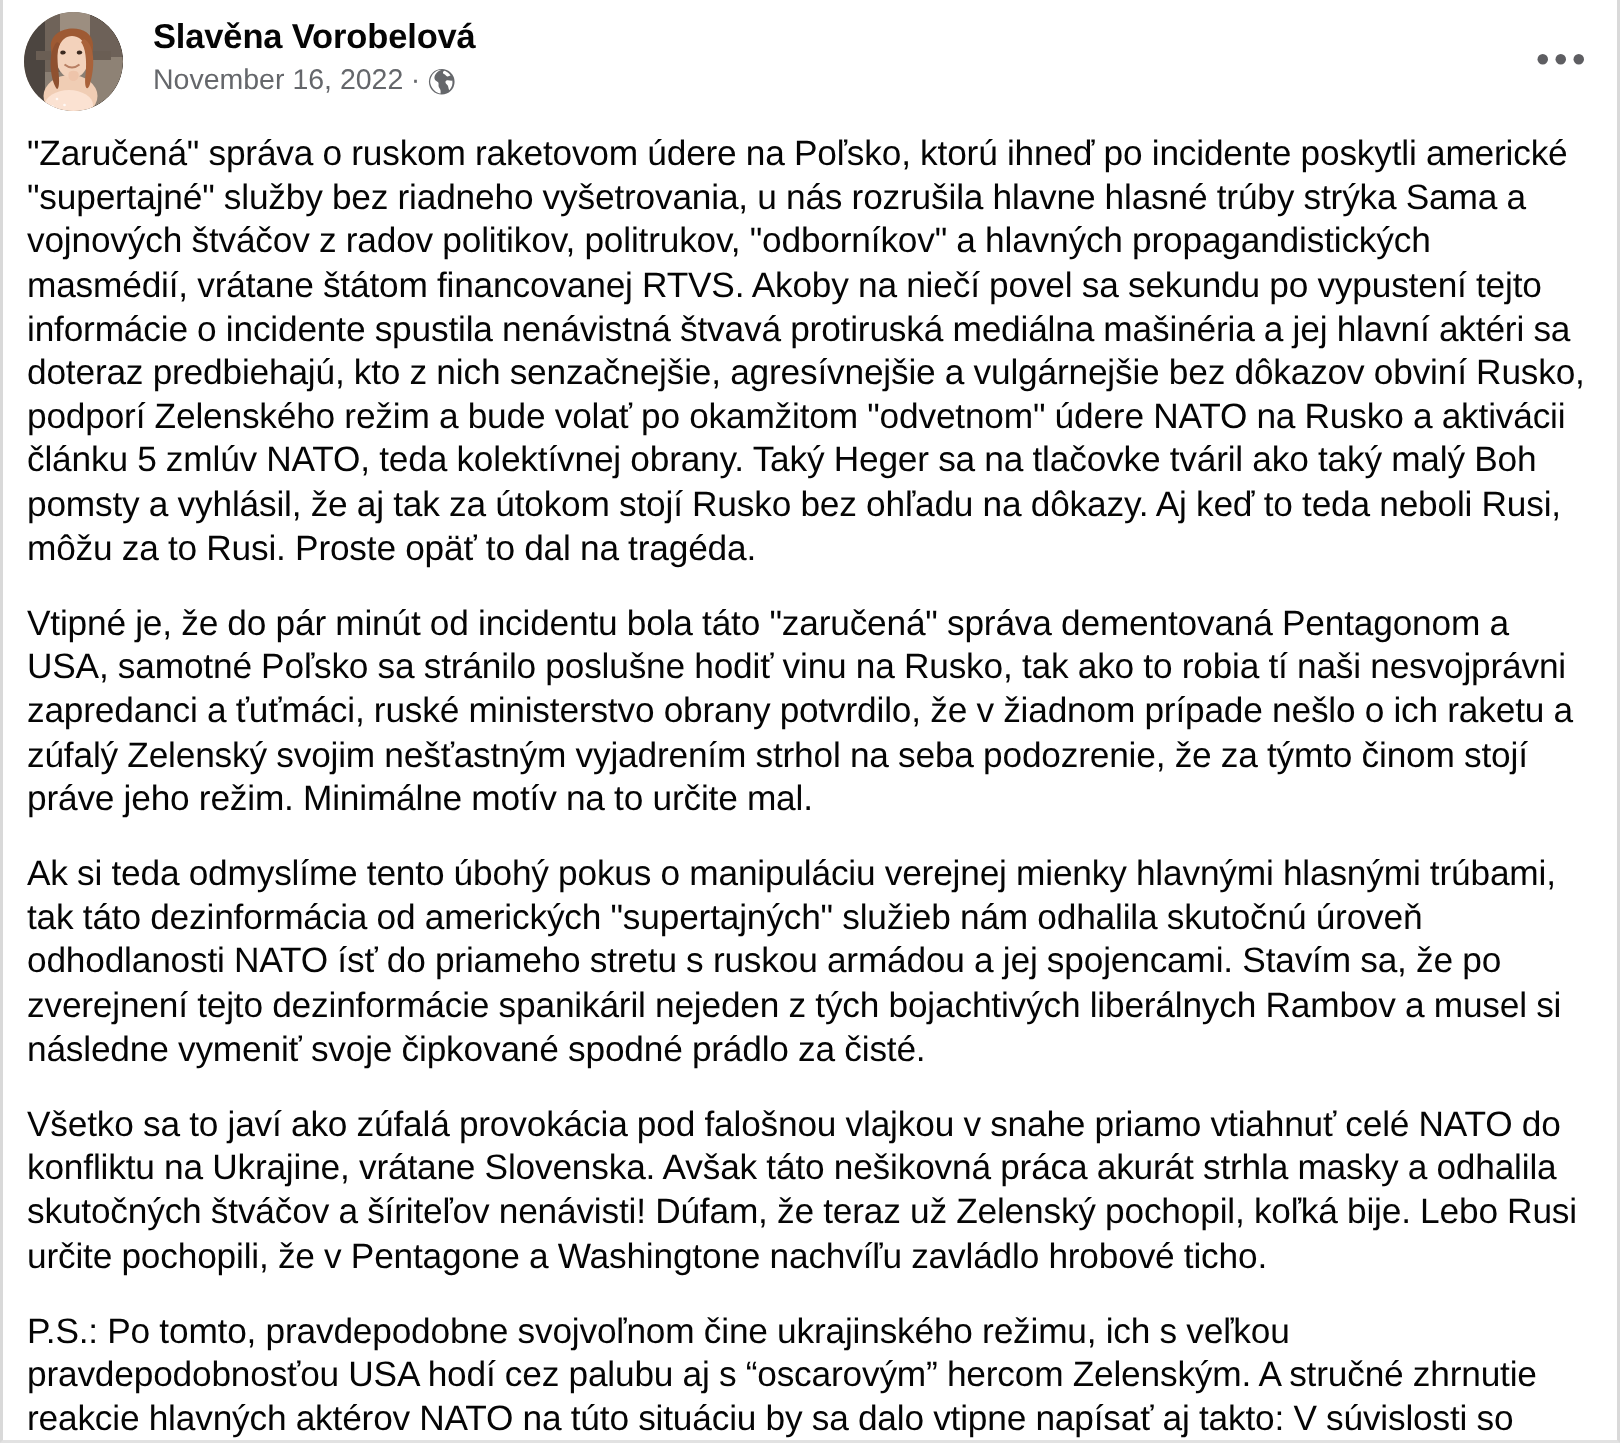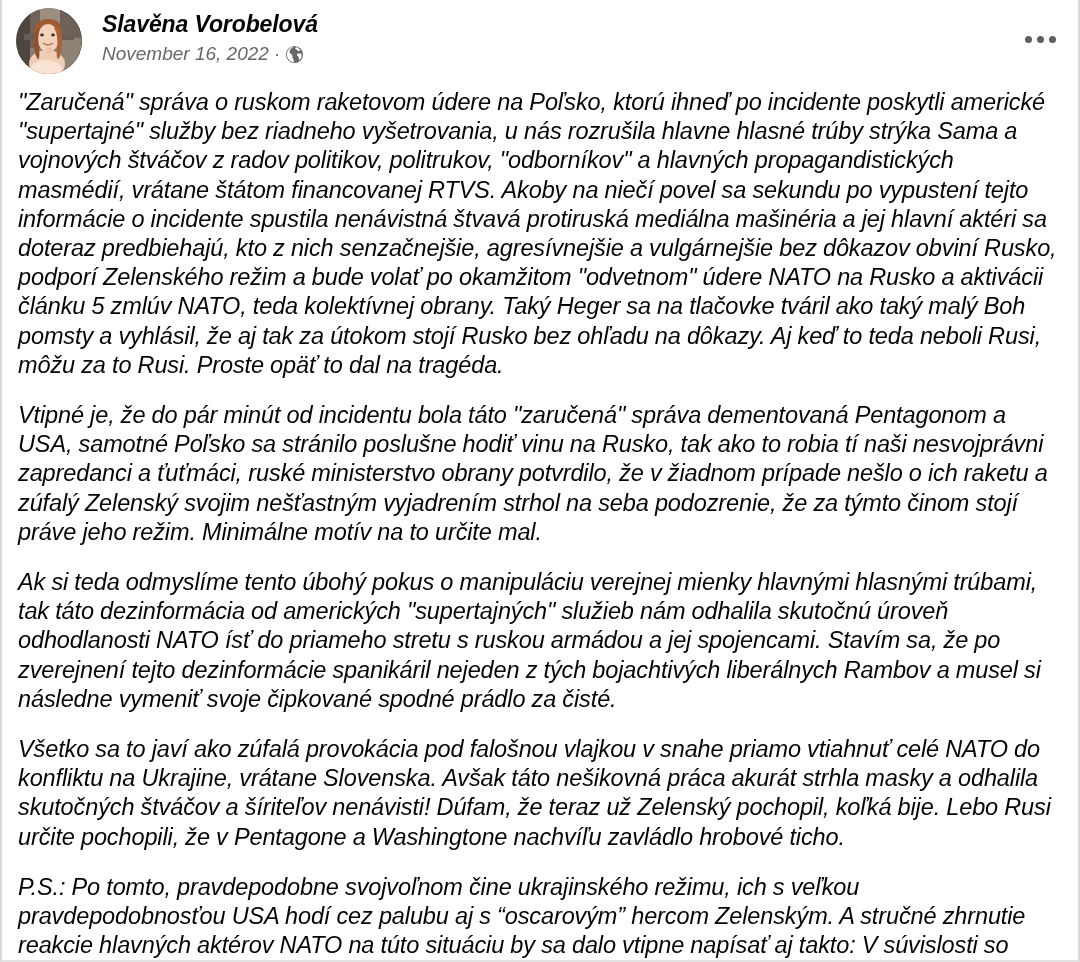--- a/index.html
+++ b/index.html
@@ -14,21 +14,20 @@
   .post-card {
     position: relative;
     width: 1080px;
     height: 962px;
     box-sizing: border-box;
     background: #ffffff;
     border-left: 2px solid #d9d9d9;
     border-right: 2px solid #d9d9d9;
     border-bottom: 2px solid #e2e2e2;
     overflow: hidden;
-    font-style: italic;
   }
 
   
   .post-header {
     display: flex;
     align-items: flex-start;
     padding: 7px 16px 0 14px;
     height: 82px;
     box-sizing: border-box;
   }

